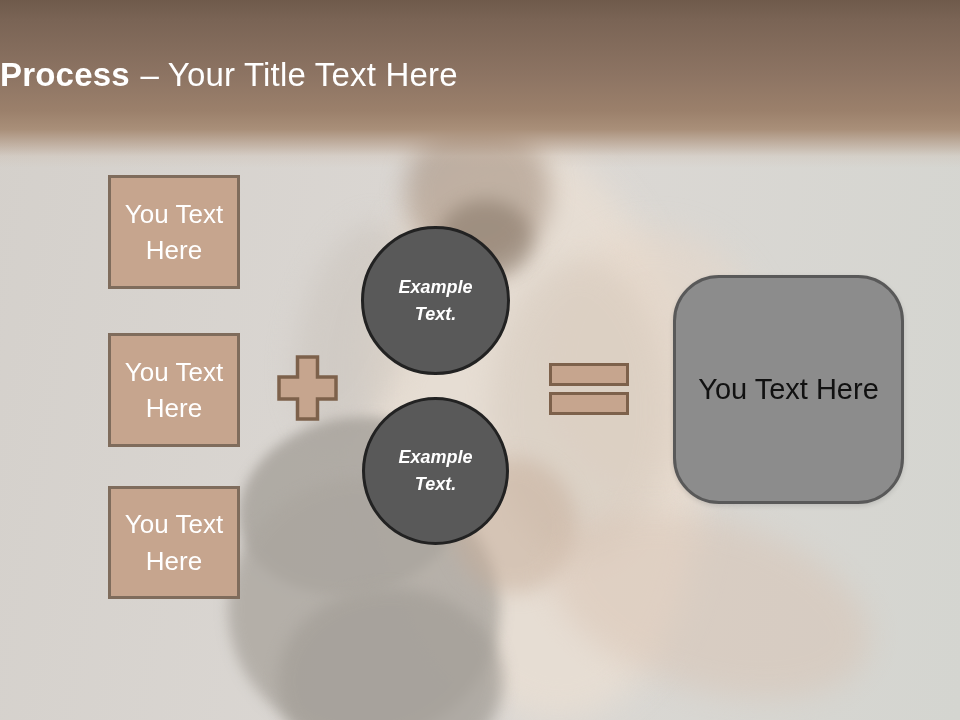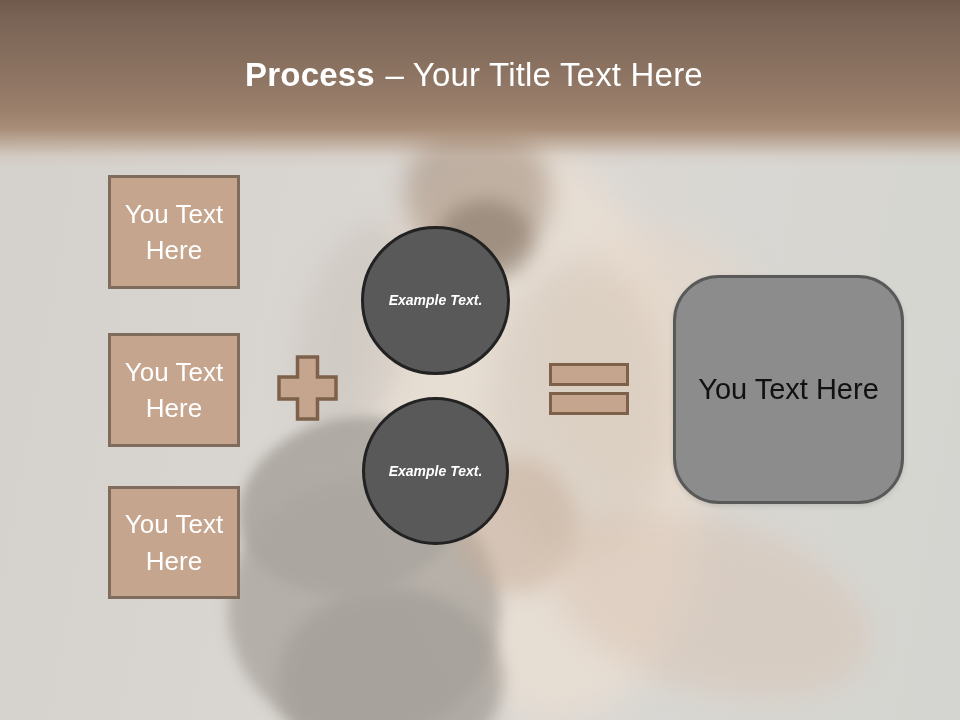--- a/index.html
+++ b/index.html
@@ -24,21 +24,21 @@
   .ph-forearm{left:545px;top:520px;width:330px;height:170px;background:#d8c1b0;opacity:.45;filter:blur(15px);transform:rotate(16deg);}
   
   .header{
     position:absolute;left:0;top:0;width:960px;height:168px;z-index:2;
     background:linear-gradient(180deg,
       #6f5a4b 0%,#7a6455 12%,#8d7463 45%,#9b806b 66%,#a98f79 77%,
       rgba(177,150,128,.55) 86%,rgba(203,183,165,.22) 93%,rgba(216,204,194,0) 100%);
   }
   .title{
     position:absolute;left:0;top:56px;width:948px;z-index:3;
-    text-align:center;color:#fff;font-size:33px;letter-spacing:.2px;
+    text-align:left;color:#fff;font-size:33px;letter-spacing:.2px;
   }
   .title .t-bold{font-weight:700;}
   .title .t-rest{font-weight:400;margin-left:.32em;}
   
   .tan-box{
     position:absolute;left:108px;width:132px;z-index:4;box-sizing:border-box;
     background:#c6a58e;border:3px solid #7f6c5c;
     display:flex;align-items:center;justify-content:center;text-align:center;
     color:#fff;font-size:26px;line-height:1.4;padding:4px;
   }
@@ -51,21 +51,21 @@
   .eq-bar{
     box-sizing:border-box;width:80px;height:23px;
     background:#c6a58e;border:3.5px solid #7d614b;
   }
   .eq-bar + .eq-bar{margin-top:6px;}
   
   .circle{
     position:absolute;z-index:4;box-sizing:border-box;border-radius:50%;
     background:#595959;border:3px solid #222;
     display:flex;align-items:center;justify-content:center;text-align:center;
-    color:#fff;font-weight:700;font-style:italic;font-size:14px;line-height:1.5;
+    color:#fff;font-weight:700;font-style:italic;font-size:18px;line-height:1.5;
   }
   .circle .inner{width:110px;}
   .circle.c1{left:361px;top:226px;width:149px;height:149px;}
   .circle.c2{left:362px;top:397px;width:147px;height:148px;}
   
   .result{
     position:absolute;left:673px;top:275px;width:231px;height:229px;z-index:4;
     box-sizing:border-box;background:#8c8c8c;border:3px solid #595959;border-radius:46px;
     display:flex;align-items:center;justify-content:center;text-align:center;
     color:#111;font-size:29px;box-shadow:0 2px 5px rgba(0,0,0,.12);

